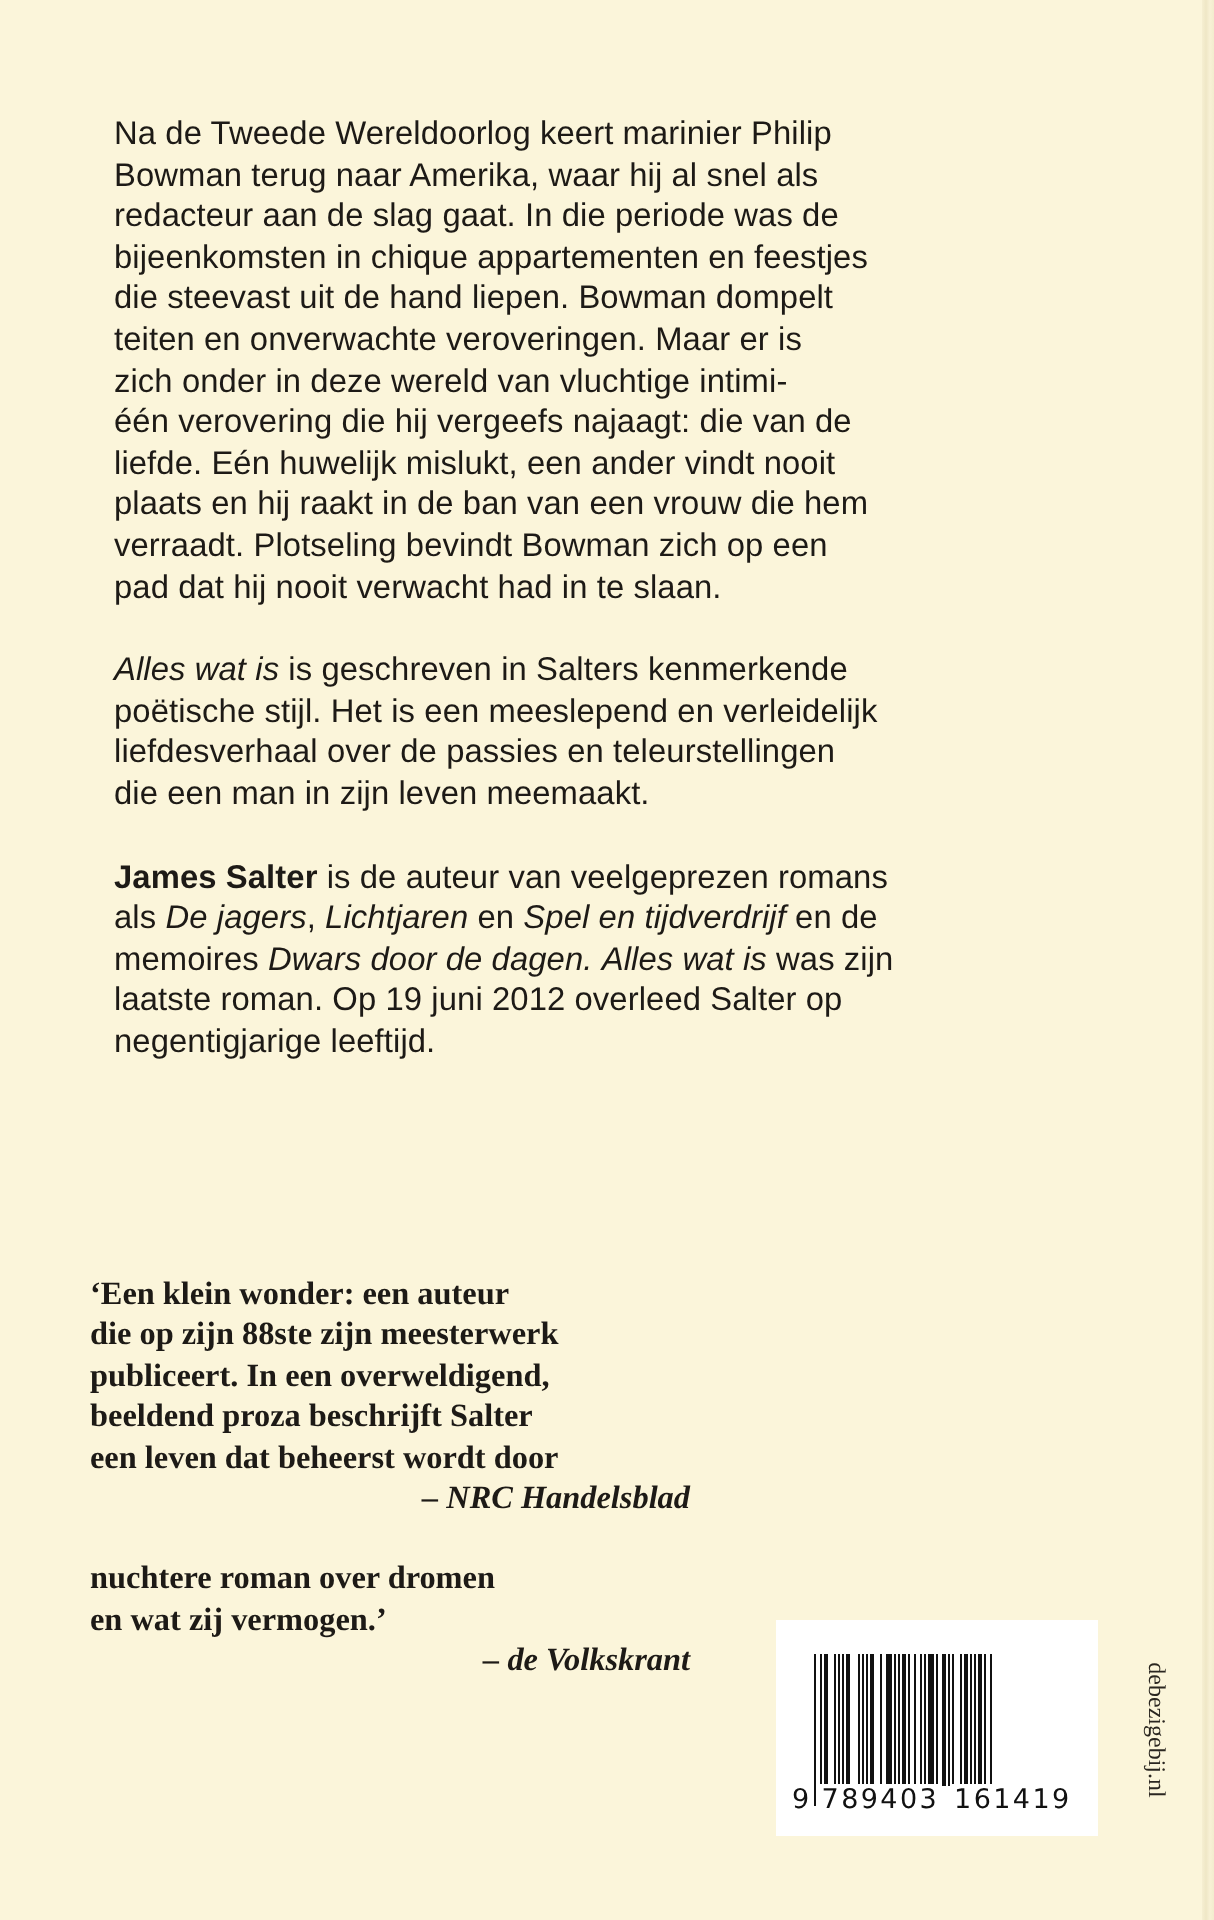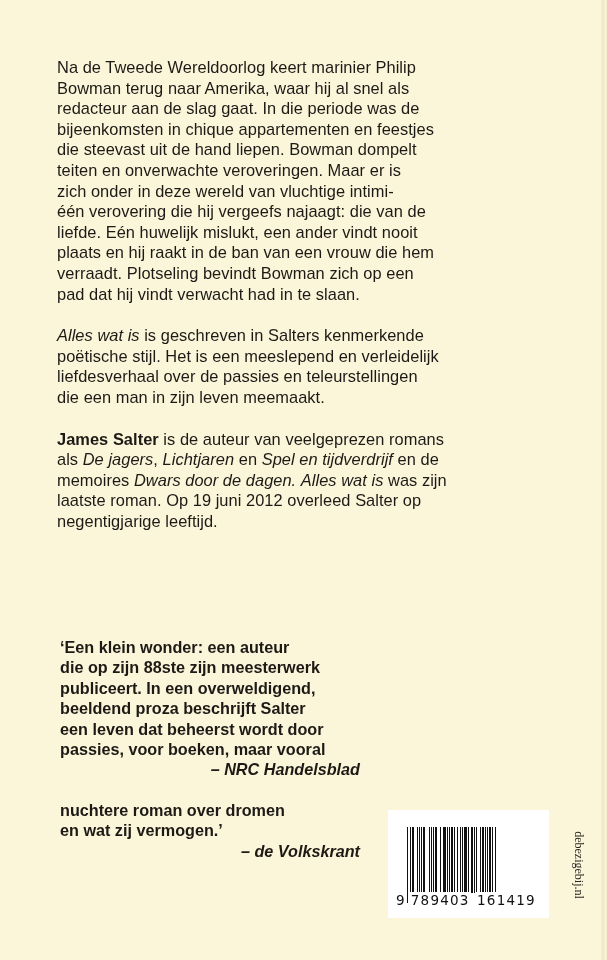--- a/index.html
+++ b/index.html
@@ -38,24 +38,24 @@
     }
     .blurb .line {
       display: block;
       white-space: nowrap;
     }
     .para-gap {
       height: 21px;
     }
     .quotes {
       position: absolute;
-      left: 60px;
+      left: 45px;
       top: 637px;
       width: 300px;
-      font-family: Liberation Sans, sans-serif;
+      font-family: Liberation Serif, serif;
       font-weight: bold;
       font-size: 16.2px;
       line-height: 20.4px;
     }
     .quotes .line {
       display: block;
       white-space: nowrap;
     }
     .quotes .source {
       font-style: italic;
@@ -126,21 +126,21 @@
     <span class="line">Bowman terug naar Amerika, waar hij al snel als</span>
     <span class="line">redacteur aan de slag gaat. In die periode was de</span>
     <span class="line">bijeenkomsten in chique appartementen en feestjes</span>
     <span class="line">die steevast uit de hand liepen. Bowman dompelt</span>
     <span class="line">teiten en onverwachte veroveringen. Maar er is</span>
     <span class="line">zich onder in deze wereld van vluchtige intimi-</span>
     <span class="line">één verovering die hij vergeefs najaagt: die van de</span>
     <span class="line">liefde. Eén huwelijk mislukt, een ander vindt nooit</span>
     <span class="line">plaats en hij raakt in de ban van een vrouw die hem</span>
     <span class="line">verraadt. Plotseling bevindt Bowman zich op een</span>
-    <span class="line">pad dat hij vindt verwacht had in te slaan.</span>
+    <span class="line">pad dat hij nooit verwacht had in te slaan.</span>
   </p>
   <div class="para-gap"></div>
   <p>
     <span class="line"><em>Alles wat is</em><span> is geschreven in Salters kenmerkende</span></span>
     <span class="line">poëtische stijl. Het is een meeslepend en verleidelijk</span>
     <span class="line">liefdesverhaal over de passies en teleurstellingen</span>
     <span class="line">die een man in zijn leven meemaakt.</span>
   </p>
   <div class="para-gap"></div>
   <p>
@@ -152,21 +152,20 @@
   </p>
 </div>
 
 <div class="quotes">
   <div>
     <span class="line">‘Een klein wonder: een auteur</span>
     <span class="line">die op zijn 88ste zijn meesterwerk</span>
     <span class="line">publiceert. In een overweldigend,</span>
     <span class="line">beeldend proza beschrijft Salter</span>
     <span class="line">een leven dat beheerst wordt door</span>
-    <span class="line">passies, voor boeken, maar vooral</span>
     <span class="line source">– NRC Handelsblad</span>
   </div>
   <div class="quote-gap"></div>
   <div>
     <span class="line">nuchtere roman over dromen</span>
     <span class="line">en wat zij vermogen.’</span>
     <span class="line source">– de Volkskrant</span>
   </div>
 </div>
 

